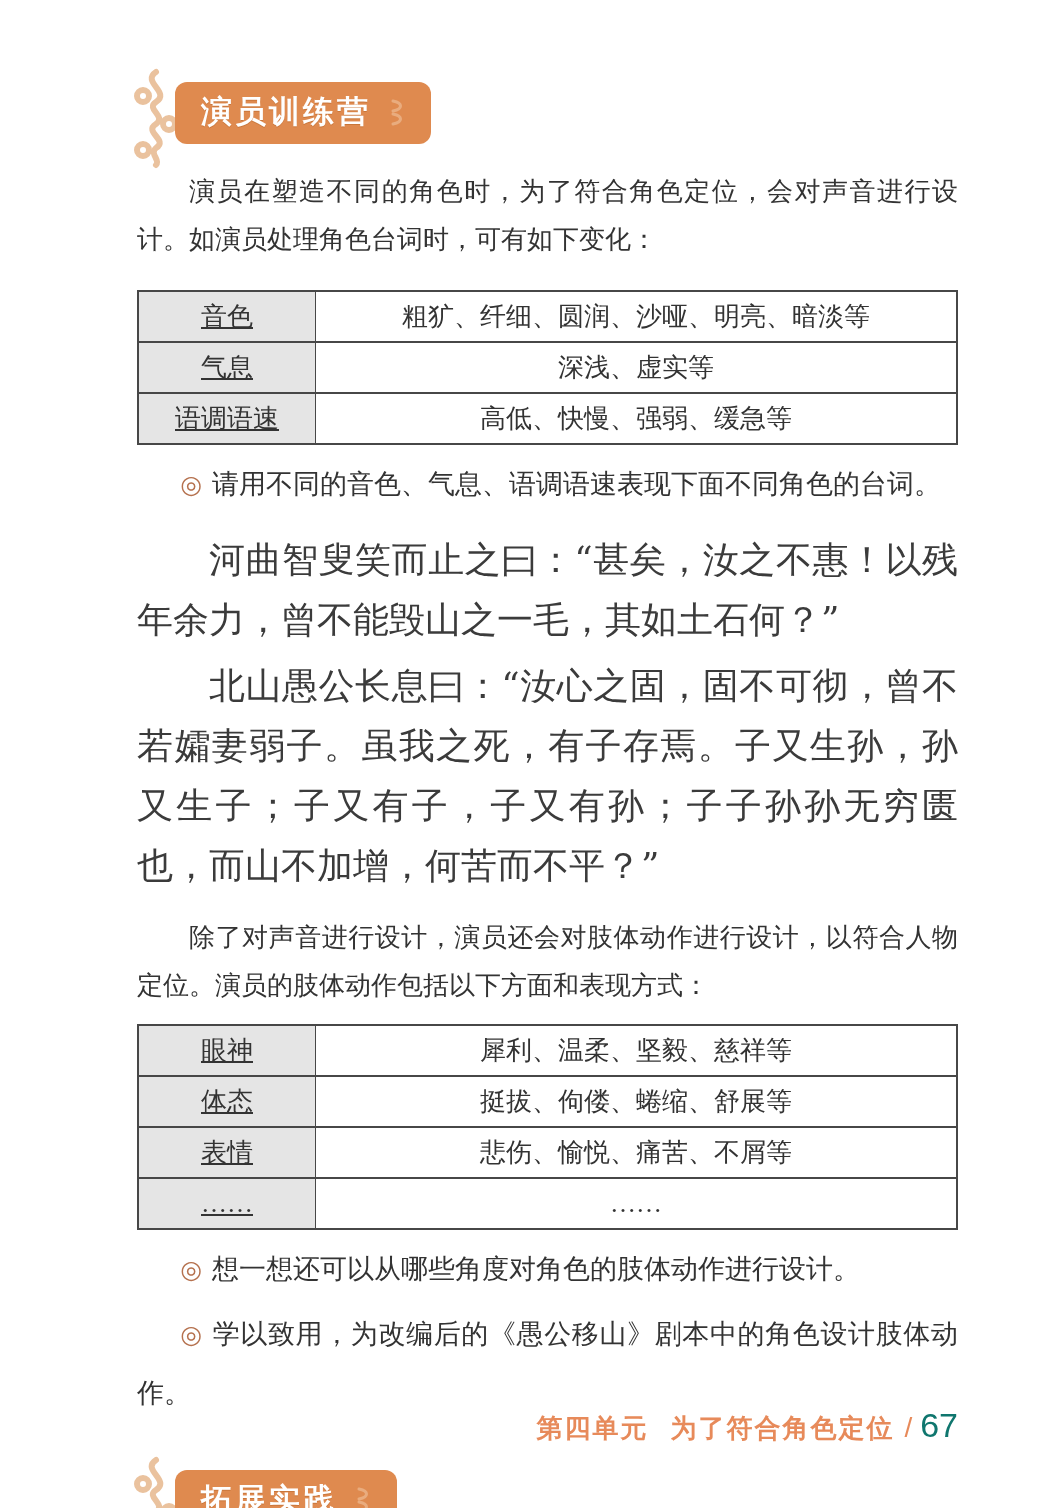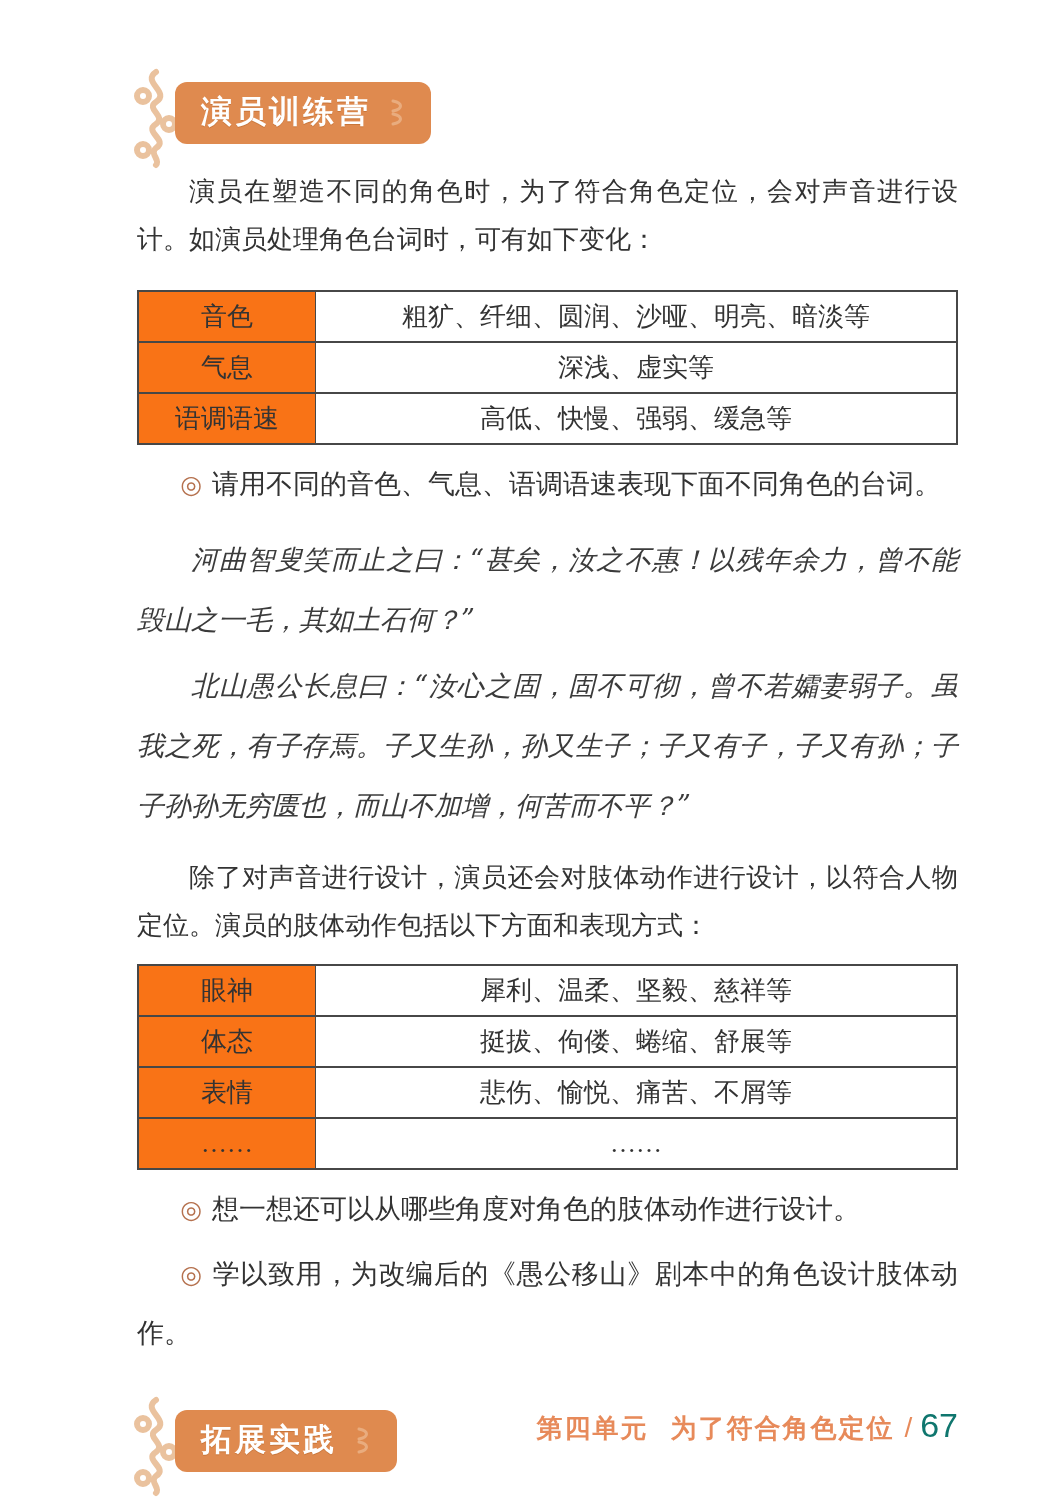--- a/index.html
+++ b/index.html
@@ -68,22 +68,21 @@
     text-align:justify;
   }
   .bullet .marker{
     color:#B5714E;
     margin-right:10px;
     font-family:"DejaVu Sans", sans-serif;
     font-size:25px;
   }
   .quote{
     font-family:"DejaVu Serif", serif;
-    font-style:italic;
-    font-size:27px;
+    font-size:36px;
     line-height:60px;
     text-indent:2em;
     margin:6px 0 0 0;
     text-align:justify;
     color:#3b3b3b;
   }
   
   table.spec{
     width:100%;
     border-collapse:collapse;
@@ -92,22 +91,23 @@
   table.spec td{
     border:2px solid #474747;
     height:49px;
     font-size:26px;
     text-align:center;
     vertical-align:middle;
     padding:0 8px;
   }
   table.spec td.key{
     width:160px;
-    background:#f97316;
+    background:#e5e5e5;
     border-right-width:1px;
+    text-decoration:underline;
   }
   table.spec td.val{
     border-left-width:1px;
   }
   
   .footer{
     position:absolute;
     right:102px;
     bottom:78px;
     display:flex;

